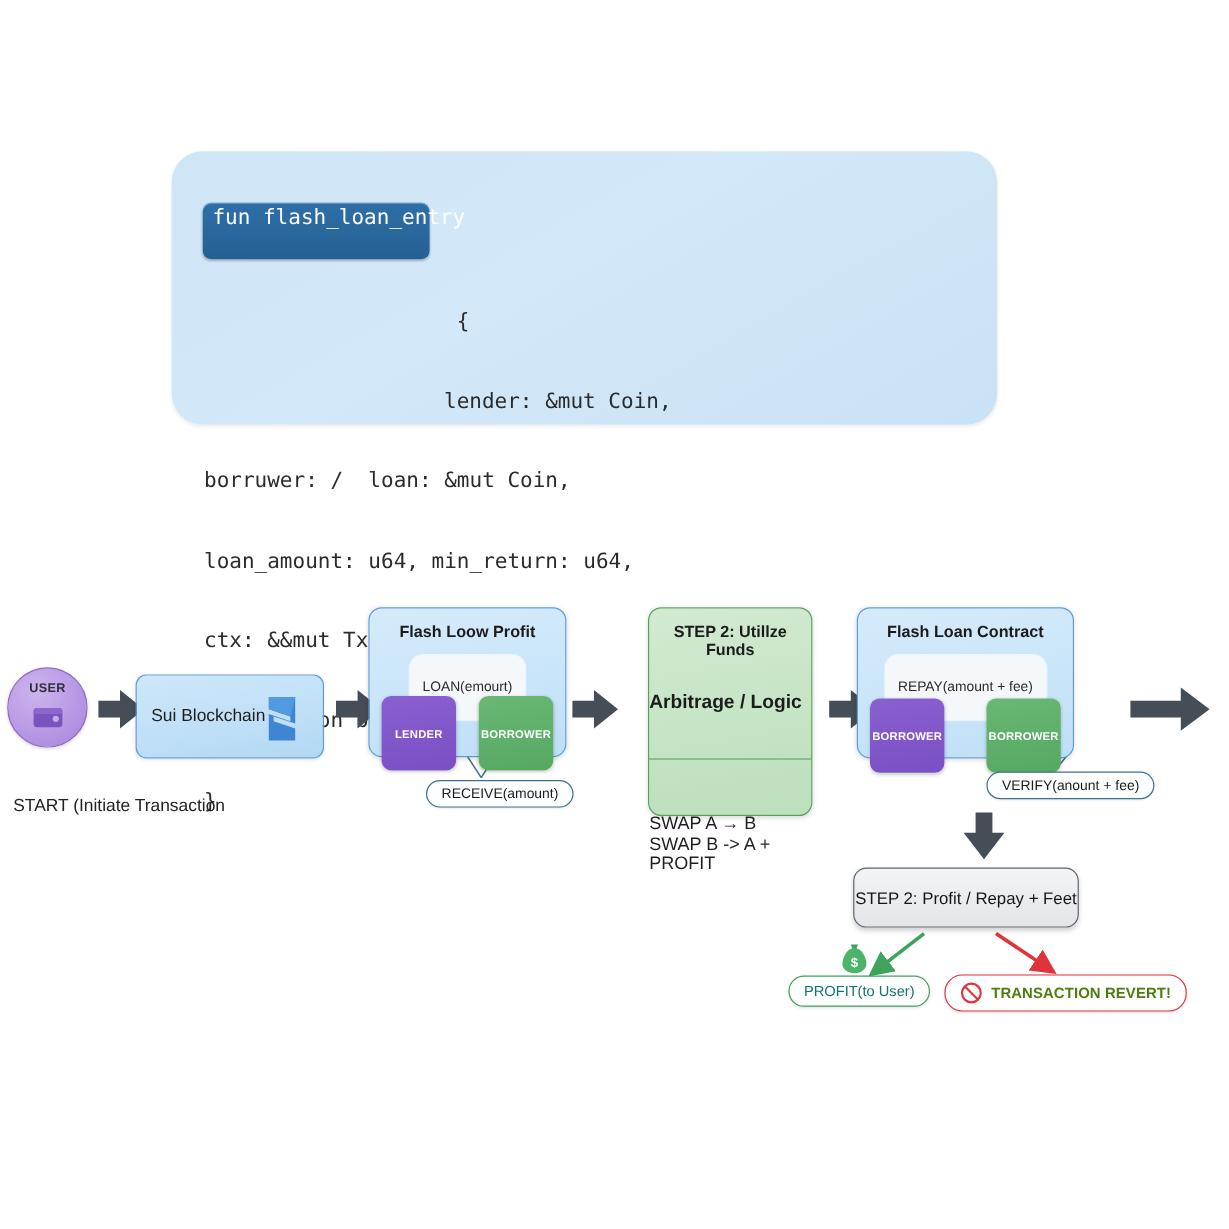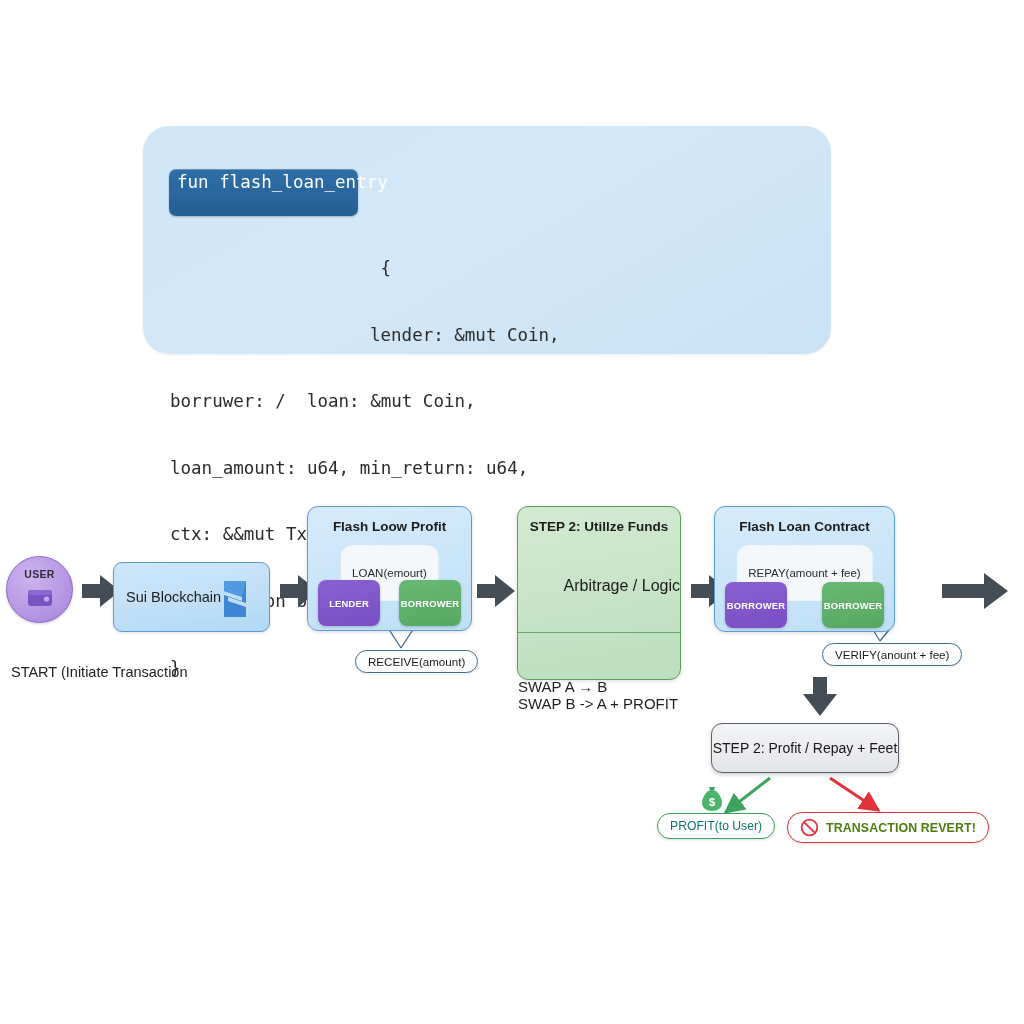--- a/index.html
+++ b/index.html
@@ -83,41 +83,41 @@
     position:absolute; left:0; right:0; top:12px; text-align:center;
     font-size:13.5px; font-weight:bold; color:#1b1b1b;
   }
   .pill-badge {
     position:absolute; left:50%; transform:translateX(-50%); top:39px;
     background:#f4f8fb; border-radius:11px;
     padding:21px 11px; font-size:11.5px; color:#2a2a2a; white-space:nowrap;
     box-shadow:0 0 0 1px rgba(255,255,255,.6);
   }
   .chip {
-    position:absolute; top:73px; width:62px; height:46px; border-radius:8px;
+    position:absolute; top:73px; width:62px; height:62px; border-radius:8px;
     display:flex; align-items:center; justify-content:center;
     font-size:9.4px; font-weight:bold; color:#fff; letter-spacing:.2px;
     box-shadow:0 1px 3px rgba(0,0,0,.2);
   }
   .chip-purple { background: linear-gradient(170deg,#8a5fd0 0%,#7a4fc4 100%); }
   .chip-green  { background: linear-gradient(170deg,#69b874 0%,#55a862 100%); }
 
   .callout {
     position:absolute; border:1.3px solid #3f6f93; border-radius:14px;
     background:#fdfeff; padding:4px 12px; font-size:11.6px; color:#1b1b1b;
     white-space:nowrap; box-shadow:0 1px 2px rgba(0,0,0,.08);
   }
 
   .arb-title {
     position:absolute; left:0; right:0; top:12px; text-align:center;
     font-size:13.5px; font-weight:bold; color:#1b1b1b;
   }
   .arb-center {
-    position:absolute; left:0; right:0; top:70px; text-align:right;
-    font-size:16px; font-weight:normal; color:#1b1b1b;
+    position:absolute; left:0; right:0; top:70px; text-align:left;
+    font-size:16px; font-weight:bold; color:#1b1b1b;
   }
   .arb-divider {
     position:absolute; left:0; right:0; top:125px; height:1.3px; background:#67a867;
   }
   .arb-foot {
     position:absolute; left:0; right:0; top:134px; text-align:left;
     font-size:15px; color:#1f1f1f; line-height:16.5px;margin-top:38px;
   }
 
   .gray-box {
@@ -227,21 +227,21 @@
     <div class="pill-badge">LOAN(emourt)</div>
     <div class="chip chip-purple" style="left:10px;">
       <span>LENDER</span>
     </div>
     <div class="chip chip-green" style="right:10px;">
       <span>BORROWER</span>
     </div>
   </div>
   <div class="callout" style="left:355px; top:650px;">RECEIVE(amount)</div>
 
-  <div class="node card card-green" style="left:517px; top:506px; width:164px; height:174px;">
+  <div class="node card card-green" style="left:540px; top:506px; width:137px; height:174px;">
     <div class="arb-title">STEP 2: Utillze Funds</div>
     <div class="arb-center">Arbitrage / Logic</div>
     <div class="arb-divider"></div>
     <div class="arb-foot">
       <div>SWAP A → B</div>
       <div>SWAP B -&gt; A + PROFIT</div>
     </div>
   </div>
 
   <div class="node card card-blue" style="left:714px; top:506px; width:181px; height:126px;">

